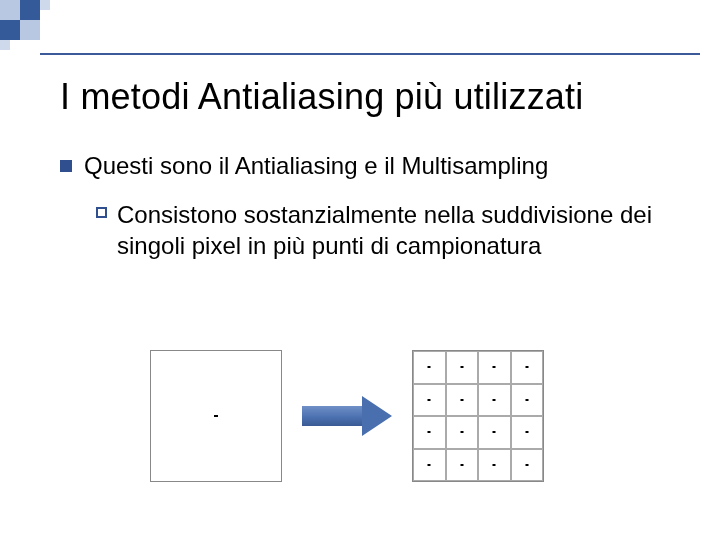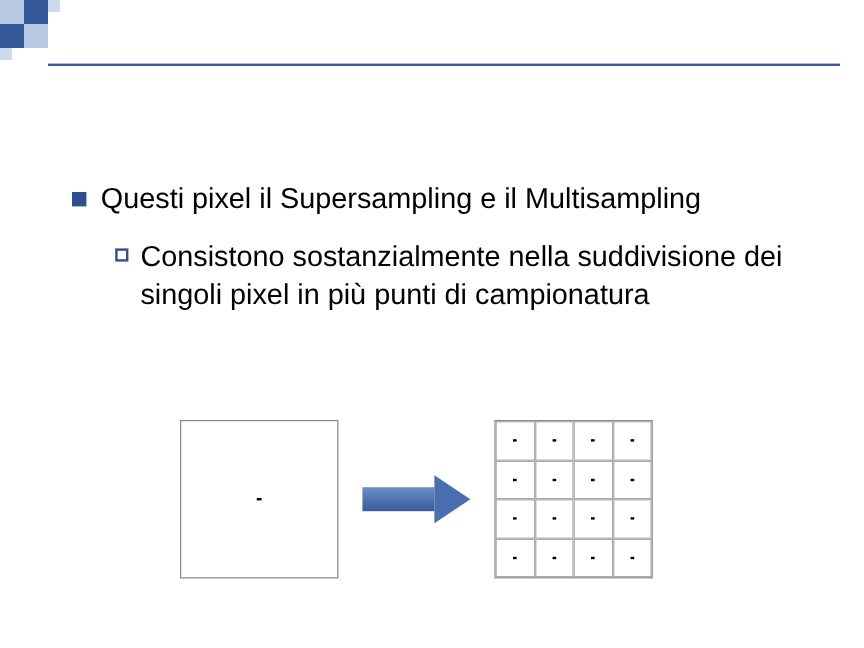--- a/index.html
+++ b/index.html
@@ -175,25 +175,26 @@
   <div class="corner-deco">
     <div class="sq a"></div>
       <div class="sq b"></div>
       <div class="sq c"></div>
     <div class="sq d"></div>
       <div class="sq e"></div>
       <div class="sq f"></div>
   </div>
   <div class="rule"></div>
 
+  <div class="title">I metodi Antialiasing più utilizzati</div>
 
   <div class="body">
     <div class="lvl1">
       <span class="bullet1"></span>
-      <span>Questi pixel il Supersampling e il Multisampling</span>
+      <span>Questi sono il Antialiasing e il Multisampling</span>
     </div>
     <div class="lvl2">
       <span class="bullet2"></span>
       <span class="text2">Consistono sostanzialmente nella suddivisione dei singoli pixel in più punti di campionatura</span>
     </div>
   </div>
 
   <div class="diagram">
     <div class="pixel-box" title="single-pixel">
       <div class="center-dot"></div>

